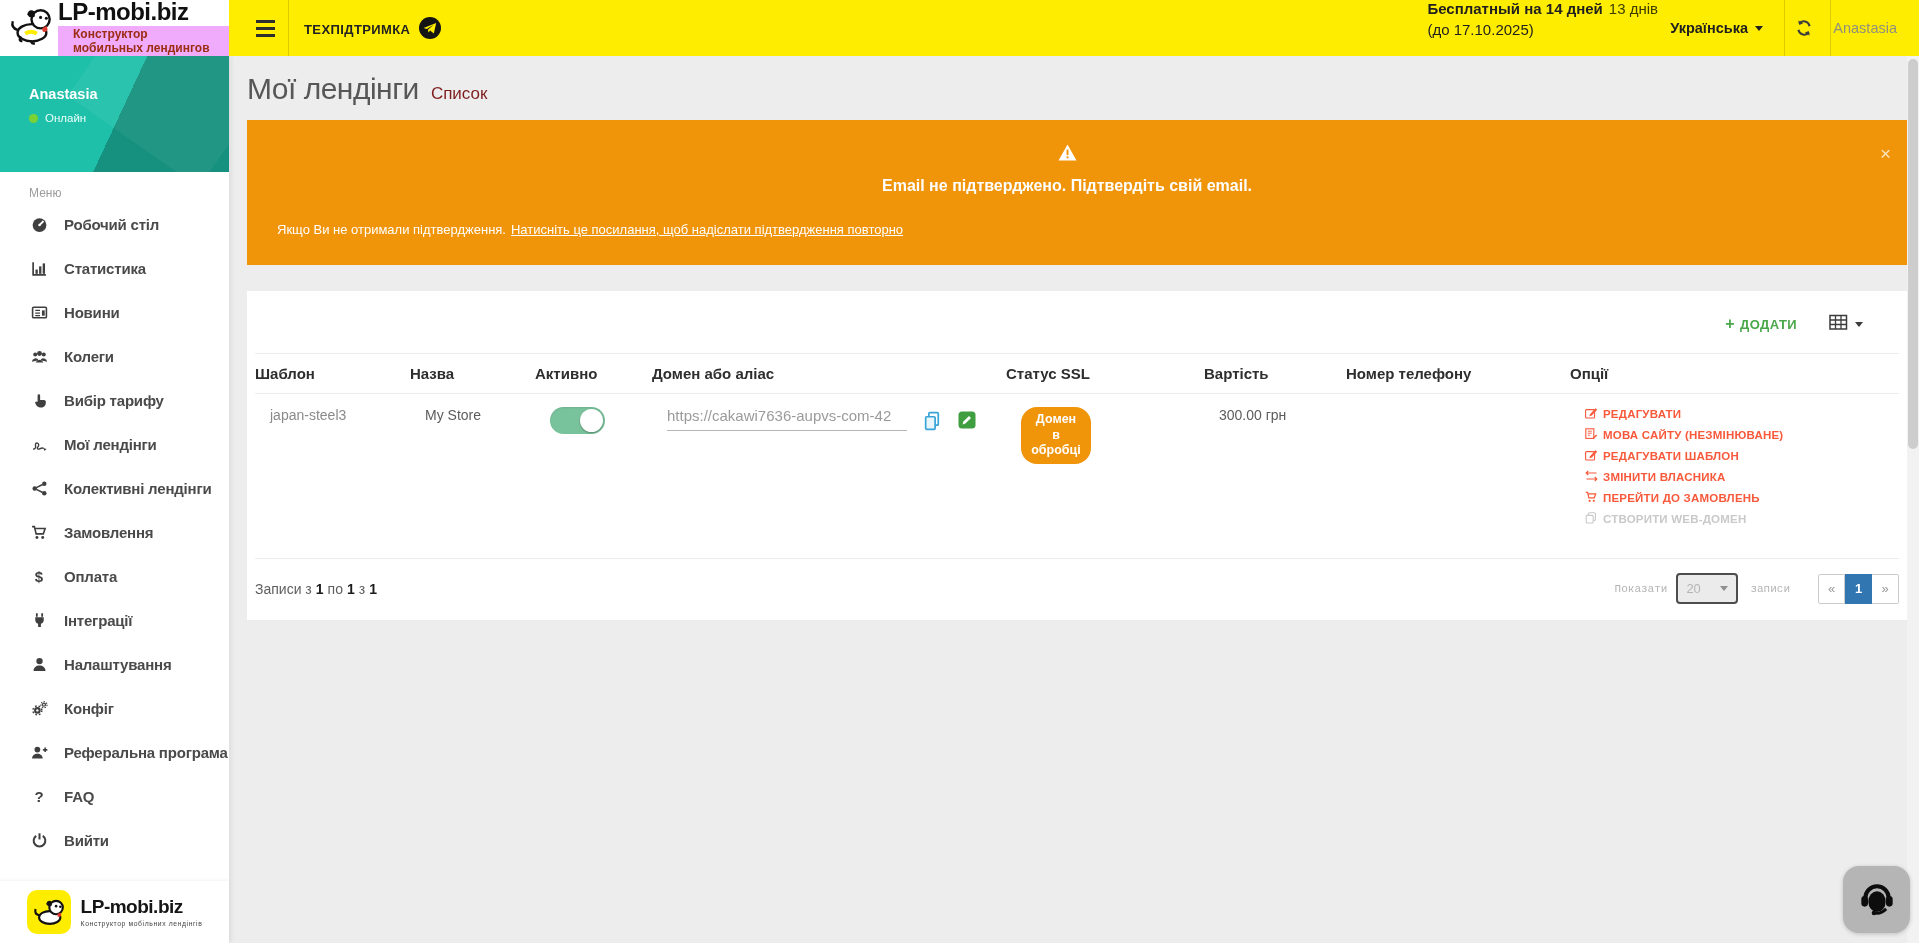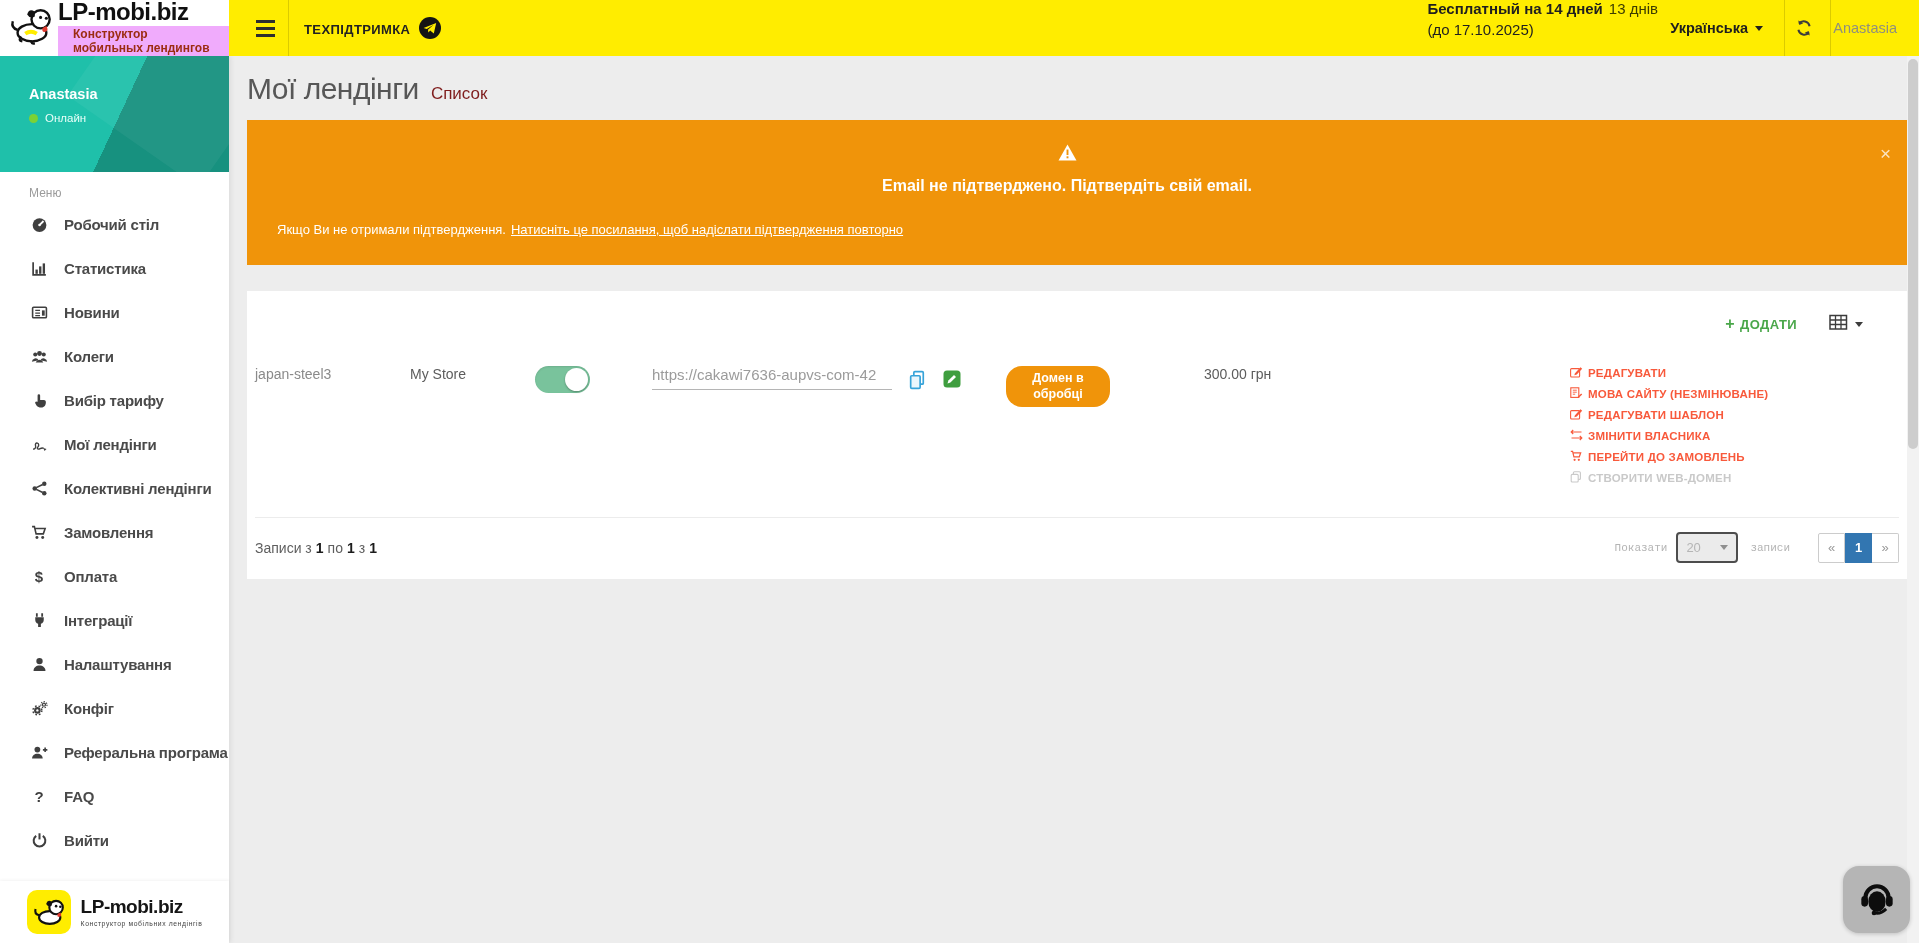--- a/index.html
+++ b/index.html
@@ -58,32 +58,32 @@
   .card-tools { display:flex; justify-content:flex-end; align-items:center; gap:32px; padding-right:36px; height:34px; }
   .add-btn { display:flex; align-items:center; gap:5px; color:#4aa74a; font-size:13px; font-weight:bold; letter-spacing:0.4px; cursor:pointer; }
   .add-plus { font-size:16px; font-weight:bold; }
   .grid-btn { display:flex; align-items:center; gap:7px; cursor:pointer; }
   .caret-sm { width:0; height:0; border-left:4px solid transparent; border-right:4px solid transparent; border-top:5px solid #3c3c3c; }
 
   .tbl { margin-top:12px; }
   .tr { display:grid; grid-template-columns:155px 125px 117px 354px 198px 142px 224px auto; }
   .thead { border-top:1px solid #ececec; border-bottom:1px solid #ececec; padding:11px 0; }
   .th { font-size:15px; font-weight:bold; color:#2e2e2e; }
-  .tbody { padding:13px 0 10px; min-height:160px; }
+  .tbody { padding:13px 0 10px; min-height:160px;margin-left:15px; }
   .td { font-size:14px; color:#5c5c5c; }
   .td.tpl { color:#8a8a8a; }
 
   .switch { position:relative; display:inline-block; width:55px; height:27px; border-radius:14px; background:#79c39c; cursor:pointer; box-shadow:inset 0 1px 2px rgba(0,0,0,0.1); }
   .switch .knob { position:absolute; right:2px; top:2px; width:23px; height:23px; border-radius:50%; background:#fff; box-shadow:0 1px 2px rgba(0,0,0,0.3); }
 
   .domain-cell { display:flex; align-items:flex-start; gap:16px; }
   .domain-input { width:240px; font-size:15px; color:#9b9b9b; border-bottom:1px solid #b5b5b5; padding-bottom:6px; white-space:nowrap; overflow:hidden; cursor:text; }
   .copy-ic, .open-ic { cursor:pointer; margin-top:4px; }
 
-  .badge { display:inline-block; background:#f0940a; color:#fff; font-size:12.5px; font-weight:bold; text-align:center; border-radius:16px; padding:5px 10px; width:104px; line-height:1.25; }
+  .badge { display:inline-block; background:#f0940a; color:#fff; font-size:12.5px; font-weight:bold; text-align:center; border-radius:16px; padding:5px 10px; width:70px; line-height:1.25; }
 
   .opts { display:flex; flex-direction:column; gap:7px; }
   .opt { display:flex; align-items:center; gap:5px; color:#f8593b; font-size:11.5px; font-weight:bold; letter-spacing:0.2px; cursor:pointer; }
   .opt.disabled { color:#c9c9c9; cursor:default; }
 
   .tfoot { border-top:1px solid #ececec; margin-top:4px; padding:14px 0 16px; display:flex; align-items:center; justify-content:space-between; }
   .records { display:flex; gap:4px; font-size:14px; color:#5e5e5e; padding-left:0; }
   .records b { color:#1c1c1c; }
   .foot-right { display:flex; align-items:center; }
   .foot-lbl { font-size:11px; color:#b4b4b4;font-family:Liberation Mono, monospace; }
@@ -383,20 +383,30 @@
             <svg width="19" height="17" viewBox="0 0 19 17">
                 <rect x="1" y="1.5" width="16.5" height="13.5" stroke="#3c3c3c" stroke-width="1.5" fill="none"></rect>
                 <path d="M1 6 h16.5 M1 10.5 h16.5 M6.5 1.5 v13.5 M12 1.5 v13.5" stroke="#3c3c3c" stroke-width="1.3"></path>
               </svg>
           </span>
           <span class="caret-sm"></span>
         </div>
       </div>
 
       <div class="tbl">
+        <div class="tr thead">
+          <div class="th">Шаблон</div>
+          <div class="th">Назва</div>
+          <div class="th">Активно</div>
+          <div class="th">Домен або аліас</div>
+          <div class="th">Статус SSL</div>
+          <div class="th">Вартість</div>
+          <div class="th">Номер телефону</div>
+          <div class="th">Опції</div>
+        </div>
 
         <div class="tr tbody">
           <div class="td tpl">japan-steel3</div>
           <div class="td">My Store</div>
           <div class="td">
             <span class="switch"><span class="knob"></span></span>
           </div>
           <div class="td domain-cell">
             <span class="domain-input">https://cakawi7636-aupvs-com-42</span>
             <span class="copy-ic">

